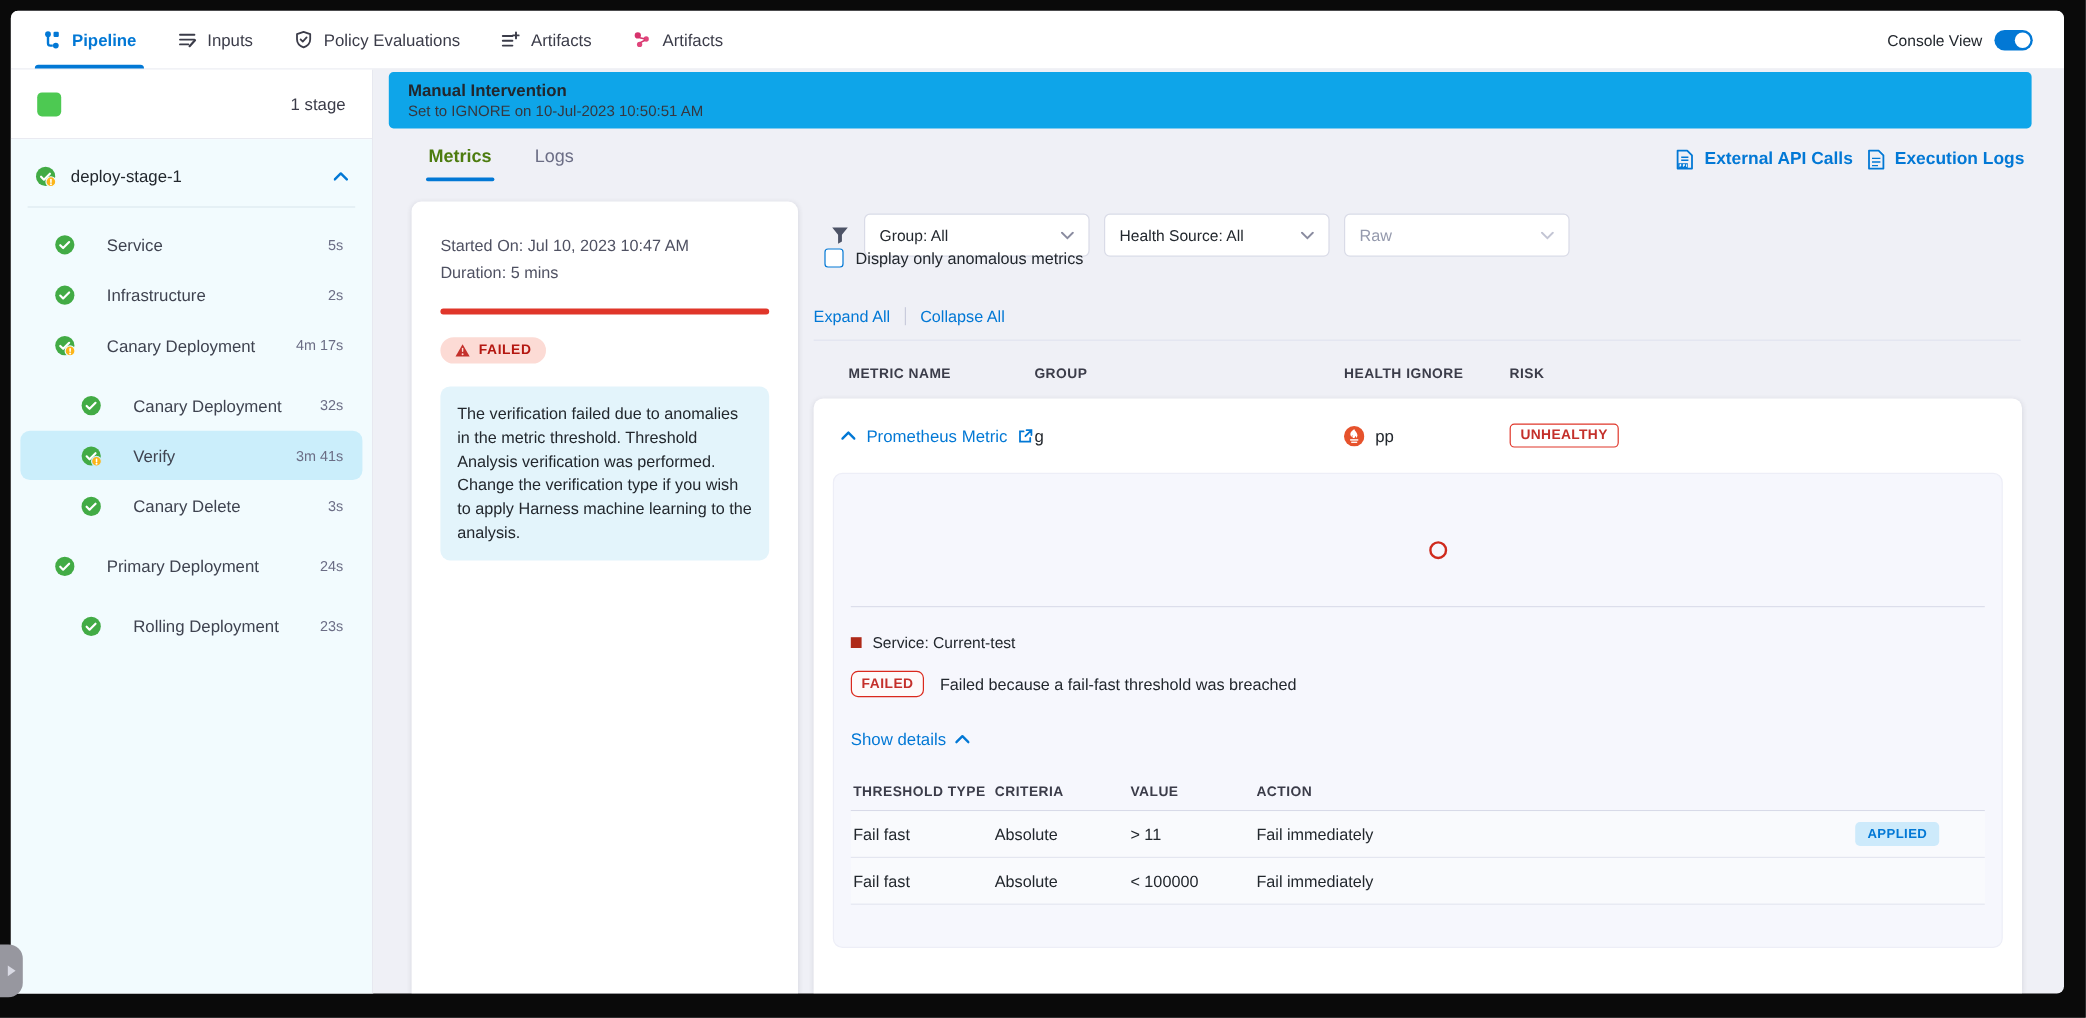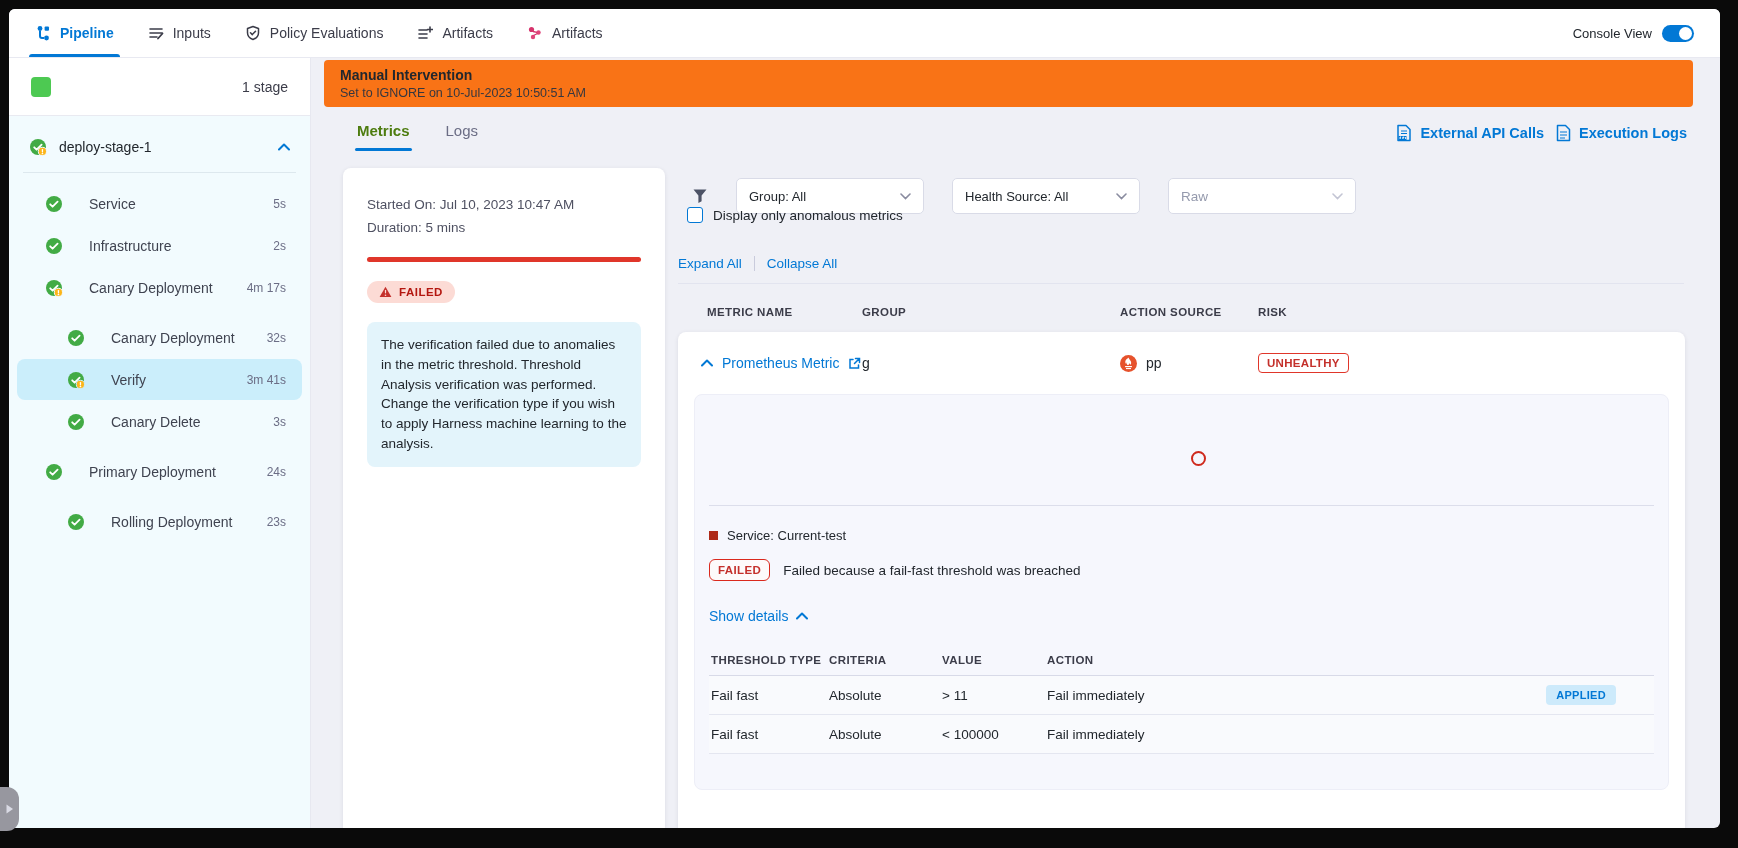--- a/index.html
+++ b/index.html
@@ -29,39 +29,39 @@
   .step{display:flex;align-items:center;height:41px;margin:1px 8px;border-radius:8px;padding-right:16px;cursor:pointer;}
   .step.ind0{padding-left:28px;}
   .step.ind1{padding-left:50px;}
   .step.gap{margin-top:9px;}
   .step.selected{background:#cbeefb;}
   .slabel{flex:1;margin-left:26px;font-size:14px;color:#3f4350;}
   .sdur{font-size:12px;color:#6b6d85;}
   .sicon{width:18px;height:18px;flex:none;display:flex;}
 
   
-  .banner{position:absolute;left:315px;top:51px;width:1369px;height:47px;background:#f97316;border-radius:4px;padding:7px 16px;box-sizing:border-box;}
+  .banner{position:absolute;left:315px;top:51px;width:1369px;height:47px;background:#0ea5e9;border-radius:4px;padding:7px 16px;box-sizing:border-box;}
   .banner-title{font-size:14px;font-weight:700;color:#22272d;}
   .banner-sub{font-size:12.5px;color:#36373f;margin-top:3px;}
   .view-tabs{position:absolute;left:348px;top:113px;display:flex;gap:36px;}
   .view-tab{position:relative;font-size:15px;color:#6b6d85;padding-bottom:12px;cursor:pointer;}
   .view-tab.active{color:#4d7c0f;font-weight:700;}
   .view-tab.active::after{content:"";position:absolute;left:-2px;right:-2px;bottom:0;height:3px;background:#0278d5;border-radius:2px;}
   .log-links{position:absolute;right:33px;top:115px;display:flex;gap:12px;}
   .log-link{display:flex;align-items:center;gap:8px;font-size:14.5px;font-weight:700;color:#0278d5;cursor:pointer;}
 
   
   .summary-card{position:absolute;left:334px;top:159px;width:322px;bottom:0;background:#fff;border-radius:8px 8px 0 0;box-shadow:0 1px 4px rgba(40,41,61,.10);padding:26px 24px;box-sizing:border-box;}
   .meta-line{font-size:13.5px;color:#4f5162;line-height:1.7;}
   .progress{height:5px;background:#e0362a;border-radius:3px;margin-top:17px;}
   .failed-pill{display:inline-flex;align-items:center;gap:7px;margin-top:19px;background:#fcdbd5;color:#b41710;border-radius:12px;padding:5px 12px;font-size:11.5px;font-weight:700;letter-spacing:.5px;}
   .info-box{margin-top:19px;background:#e3f4fb;border-radius:8px;padding:13px 14px;font-size:13.5px;color:#22272d;line-height:1.47;}
 
   
-  .filter-row{position:absolute;left:683px;top:169px;display:flex;align-items:center;gap:28px;}
+  .filter-row{position:absolute;left:683px;top:169px;display:flex;align-items:center;gap:12px;}
   .dd{width:162px;height:34px;background:#fff;border:1px solid #d9dbe7;border-radius:5px;display:flex;align-items:center;justify-content:space-between;padding:0 12px;font-size:13px;font-weight:500;color:#22272d;cursor:pointer;box-sizing:content-box;}
   .dd .ph{color:#959aad;font-weight:400;font-size:13.5px;}
   .anom-row{position:absolute;left:678px;top:198px;display:flex;align-items:center;gap:10px;}
   .checkbox{width:16px;height:16px;border:1.5px solid #0278d5;border-radius:3px;background:#fff;box-sizing:border-box;cursor:pointer;}
   .anom-label{font-size:13.5px;color:#22272d;}
   .expand-row{position:absolute;left:669px;top:247px;display:flex;align-items:center;gap:12px;font-size:13.5px;color:#0278d5;}
   .vsep{width:1px;height:15px;background:#c9cbdc;}
   .link{cursor:pointer;}
   .rule{position:absolute;left:669px;right:36px;top:274px;height:1px;background:#e2e4ef;}
   .mt-header{position:absolute;left:669px;top:297px;width:1007px;display:flex;font-size:11.5px;font-weight:700;color:#3b3c49;letter-spacing:.4px;}
@@ -366,21 +366,21 @@
     <span class="link">Expand All</span>
     <span class="vsep"></span>
     <span class="link">Collapse All</span>
   </div>
 
   <div class="rule"></div>
 
   <div class="mt-header">
     <div class="c1">METRIC NAME</div>
     <div class="c2">GROUP</div>
-    <div class="c3">ACTION SOURCE</div>
+    <div class="c3">HEALTH IGNORE</div>
     <div class="c4">RISK</div>
   </div>
 
   <div class="metric-card">
     <div class="metric-row">
       <div class="c1">
         <span class="sicon" style="width:12px;height:8px;">
           <svg width="12" height="8" viewBox="0 0 12 8">
               <path d="M1 6.5L6 1.5L11 6.5" stroke="#0278d5" stroke-width="2" fill="none" stroke-linecap="round" stroke-linejoin="round"></path>
             </svg>

